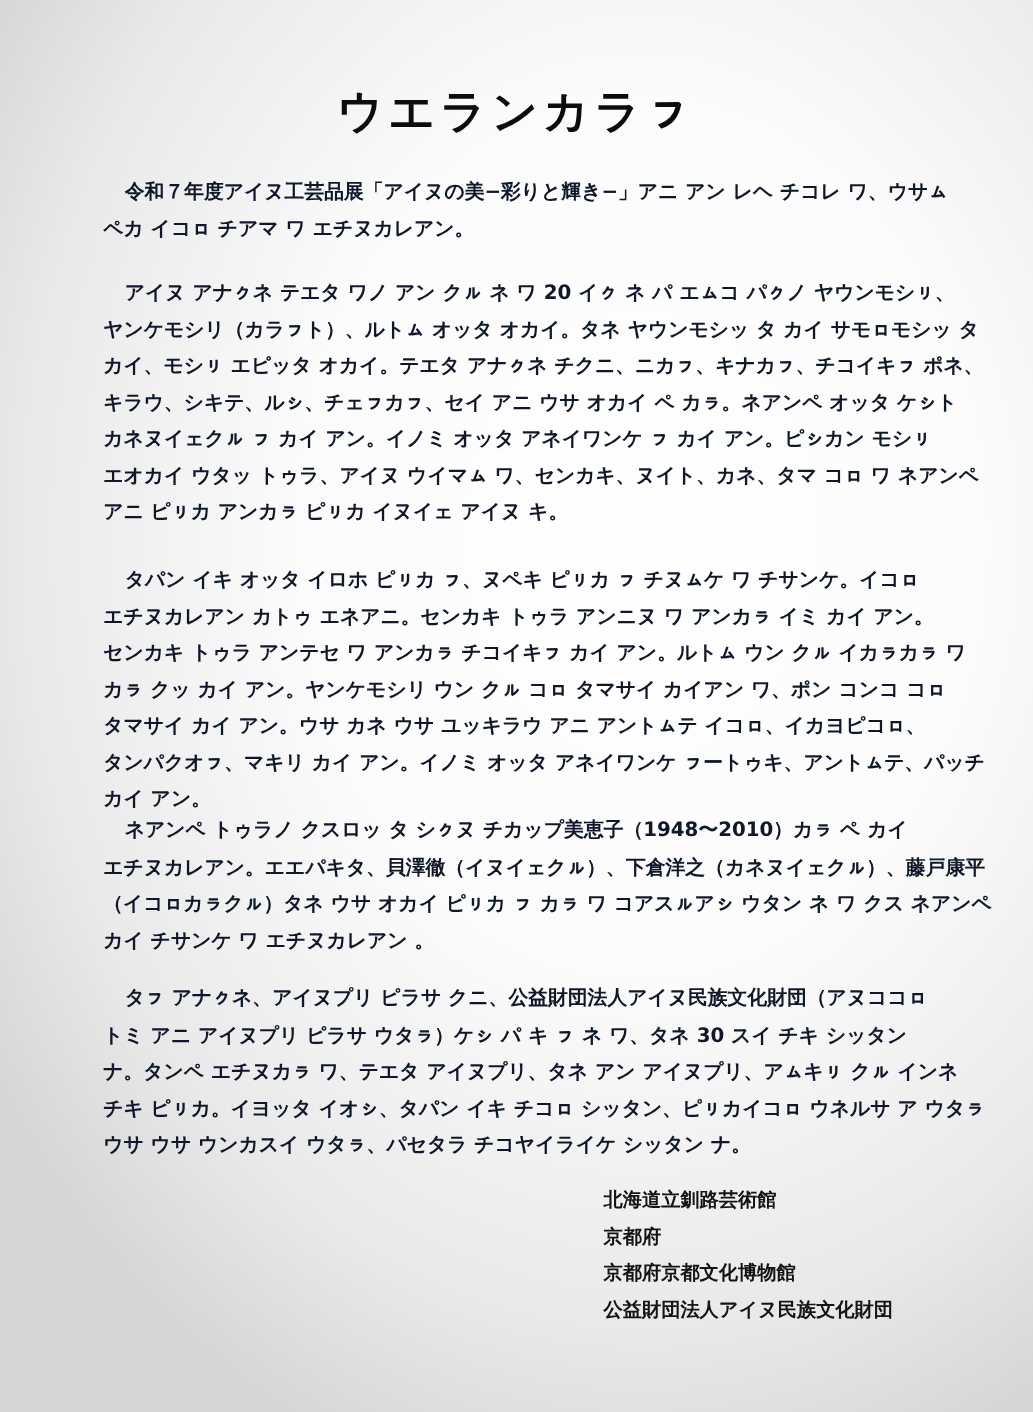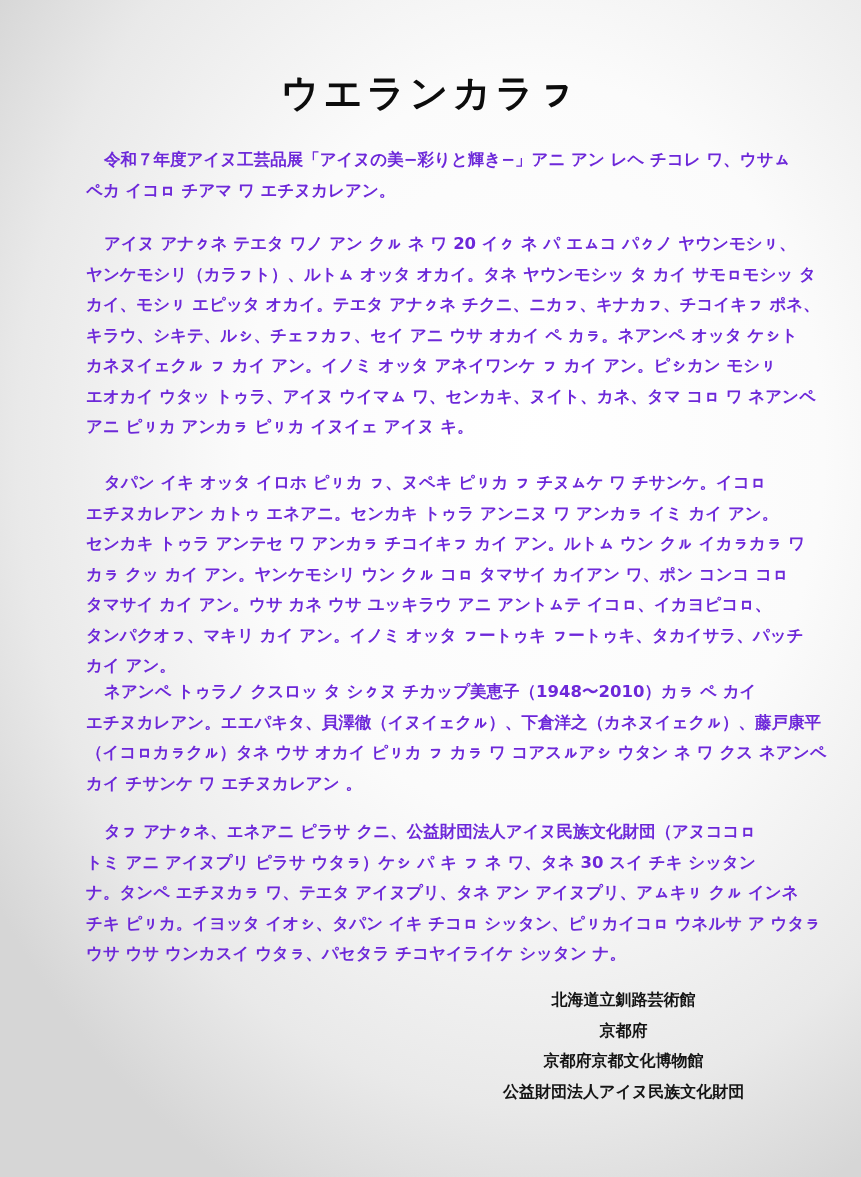--- a/index.html
+++ b/index.html
@@ -18,30 +18,29 @@
     text-align: center;
     font-family: Liberation Mono, monospace;
     font-size: 38px; font-weight: bold; letter-spacing: 4px;
     color: #0c0c0c;
   }
   .para {
     position: absolute; left: 86px; width: 720px;
     font-family: "DejaVu Sans", "Liberation Sans", sans-serif;
     font-size: 16.5px; font-weight: bold;
     line-height: 30.5px;
-    color: #6d28d9;
+    color: #0f172a;
   }
   .para .line { display: block; white-space: nowrap; }
   .para .line.indent { padding-left: 18px; }
   .signatures {
     position: absolute; left: 503px; top: 985px;
     font-family: "DejaVu Sans", "Liberation Sans", sans-serif;
     font-size: 16px; font-weight: bold; line-height: 30.5px;
     color: #141414;
-    text-align: center;
   }
   .signatures .sig { display: block; white-space: nowrap; }
 </style>
 </head>
 <body>
 
 <div class="sheet">
 
   <h1 class="title" style="margin:0;">ウエランカラㇷ</h1>
 
@@ -59,33 +58,33 @@
     <span class="line">エオカイ ウタッ トゥラ、アイヌ ウイマㇺ ワ、センカキ、ヌイト、カネ、タマ コㇿ ワ ネアンペ</span>
     <span class="line">アニ ピㇼカ アンカㇻ ピㇼカ イヌイェ アイヌ キ。</span>
   </div>
 
   <div class="para" style="top:468px;">
     <span class="line indent">タパン イキ オッタ イロホ ピㇼカ ㇷ、ヌペキ ピㇼカ ㇷ チヌㇺケ ワ チサンケ。イコㇿ</span>
     <span class="line">エチヌカレアン カトゥ エネアニ。センカキ トゥラ アンニヌ ワ アンカㇻ イミ カイ アン。</span>
     <span class="line">センカキ トゥラ アンテセ ワ アンカㇻ チコイキㇷ カイ アン。ルトㇺ ウン クㇽ イカㇻカㇻ ワ</span>
     <span class="line">カㇻ クッ カイ アン。ヤンケモシリ ウン クㇽ コㇿ タマサイ カイアン ワ、ポン コンコ コㇿ</span>
     <span class="line">タマサイ カイ アン。ウサ カネ ウサ ユッキラウ アニ アントㇺテ イコㇿ、イカヨピコㇿ、</span>
-    <span class="line">タンパクオㇷ、マキリ カイ アン。イノミ オッタ ㇷートゥキ ㇷートゥキ、タカイサラ、パッチ</span>
+    <span class="line">タンパクオㇷ、マキリ カイ アン。イノミ オッタ アネイワンケ ㇷートゥキ、アントㇺテ、パッチ</span>
     <span class="line">カイ アン。</span>
   </div>
 
   <div class="para" style="top:677px;">
     <span class="line indent">ネアンペ トゥラノ クスロッ タ シㇰヌ チカップ美恵子（1948〜2010）カㇻ ペ カイ</span>
     <span class="line">エチヌカレアン。エエパキタ、貝澤徹（イヌイェクㇽ）、下倉洋之（カネヌイェクㇽ）、藤戸康平</span>
     <span class="line">（イコㇿカㇻクㇽ）タネ ウサ オカイ ピㇼカ ㇷ カㇻ ワ コアスㇽアㇱ ウタン ネ ワ クス ネアンペ</span>
     <span class="line">カイ チサンケ ワ エチヌカレアン 。</span>
   </div>
 
   <div class="para" style="top:817px;">
-    <span class="line indent">タㇷ アナㇰネ、エネアニ ピラサ クニ、公益財団法人アイヌ民族文化財団（アヌココㇿ</span>
+    <span class="line indent">タㇷ アナㇰネ、アイヌプリ ピラサ クニ、公益財団法人アイヌ民族文化財団（アヌココㇿ</span>
     <span class="line">トミ アニ アイヌプリ ピラサ ウタㇻ）ケㇱ パ キ ㇷ ネ ワ、タネ 30 スイ チキ シッタン</span>
     <span class="line">ナ。タンペ エチヌカㇻ ワ、テエタ アイヌプリ、タネ アン アイヌプリ、アㇺキㇼ クㇽ インネ</span>
     <span class="line">チキ ピㇼカ。イヨッタ イオㇱ、タパン イキ チコㇿ シッタン、ピㇼカイコㇿ ウネルサ ア ウタㇻ</span>
     <span class="line">ウサ ウサ ウンカスイ ウタㇻ、パセタラ チコヤイライケ シッタン ナ。</span>
   </div>
 
   <div class="signatures">
     <span class="sig">北海道立釧路芸術館</span>
     <span class="sig">京都府</span>
     <span class="sig">京都府京都文化博物館</span>

